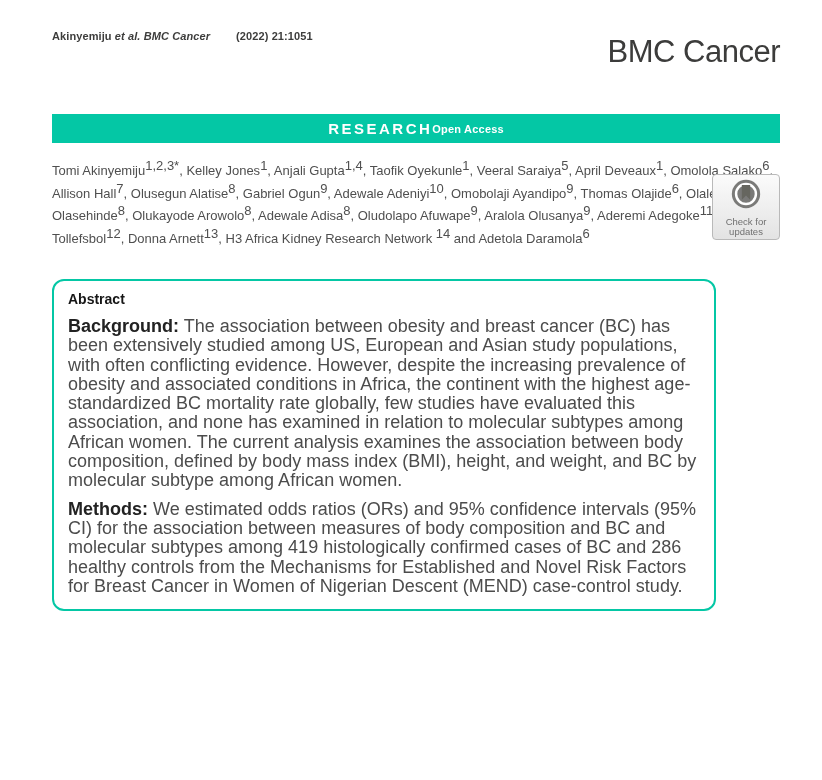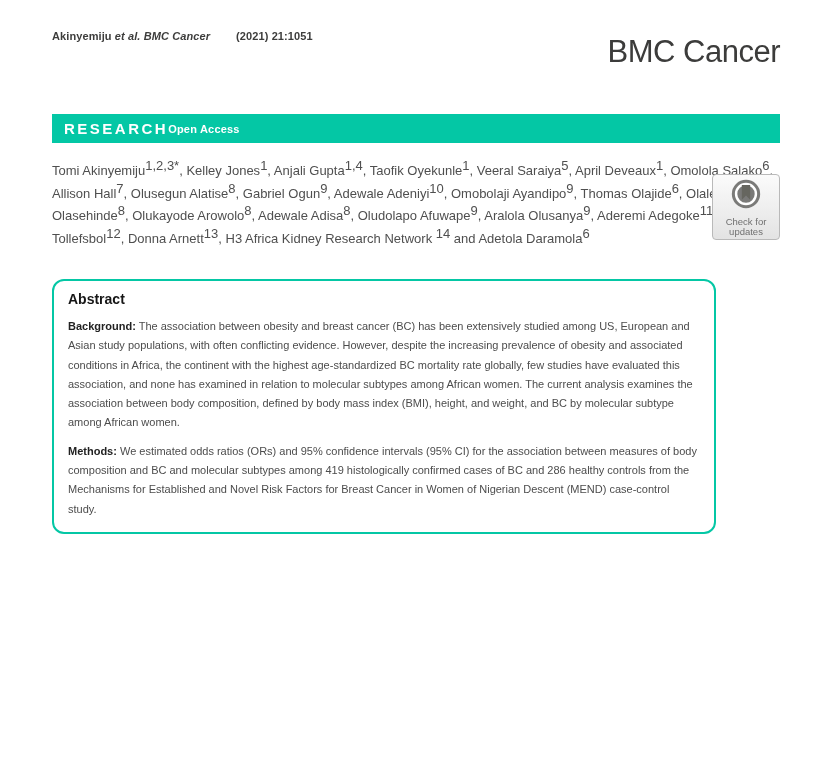--- a/index.html
+++ b/index.html
@@ -10,21 +10,21 @@
   
   .hdr { display: flex; justify-content: space-between; align-items: flex-start; }
   .cite { font-size: 11px; font-weight: 700; color: #3d3d3c; line-height: 16px; letter-spacing: 0.1px; }
   .cite .it { font-style: italic; }
   .cite .vol { display: inline-block; margin-left: 26px; }
   .doi { color: #3d3d3c; text-decoration: none; }
   .logo { font-size: 31px; color: #3c3c3b; font-weight: 500; letter-spacing: -0.5px; margin-top: 6px; }
 
   
   .banner { margin-top: 44px; height: 29px; background: #04c7a5; color: #ffffff;
-            display: flex; justify-content: flex-start; align-items: center; padding: 0 12px; }
+            display: flex; justify-content: center; align-items: center; padding: 0 12px; }
   .banner .res { font-size: 15px; font-weight: 700; letter-spacing: 2.5px; }
   .banner .oa  { font-size: 11px; font-weight: 700; letter-spacing: 0.2px; }
 
   
   .title-row { position: relative; margin-top: 17px; }
   .title { width: 650px; font-size: 28.5px; line-height: 38.5px; font-weight: 400;
            color: #1b1b1a; letter-spacing: -0.3px; }
   .badge { position: absolute; top: 2px; right: 0; width: 68px; height: 66px;
            border: 1px solid #b9b9b9; border-radius: 4px;
            background: linear-gradient(#fbfbfb, #e3e3e3);
@@ -33,31 +33,31 @@
   .badge .txt { font-size: 9.5px; color: #6f6f6f; line-height: 10.5px; text-align: center; margin-top: 2px; }
 
   
   .authors { margin-top: 15px; width: 728px; font-size: 13px; line-height: 22.5px; color: #4f4f4f; }
   .authors sup { font-size: 13px; line-height: 0; }
 
   
   .abs-box { margin-top: 29px; width: 664px; border: 2px solid #04c7a5; border-radius: 12px;
              padding: 10px 14px 4px 14px; background: #ffffff; }
   .abs-h { font-size: 14px; font-weight: 700; color: #161616; margin-bottom: 10px; }
-  .abs-p { font-size: 11px; line-height: 19.3px; color: #4c4c4c; margin-bottom: 9px; }
+  .abs-p { font-size: 18px; line-height: 19.3px; color: #4c4c4c; margin-bottom: 9px; }
   .abs-p b { color: #222222; }
 </style>
 </head>
 <body>
 
 <div class="page">
 
   <div class="hdr">
     <div class="cite">
-      <div><span>Akinyemiju </span><span class="it">et al. BMC Cancer</span><span class="vol">(2021) 21:1051</span></div>
+      <div><span>Akinyemiju </span><span class="it">et al. BMC Cancer</span><span class="vol">(2022) 21:1051</span></div>
     </div>
     <div class="logo">BMC Cancer</div>
   </div>
 
   <div class="banner">
     <span class="res">RESEARCH</span>
     <span class="oa">Open Access</span>
   </div>
 
   <div class="title-row">

